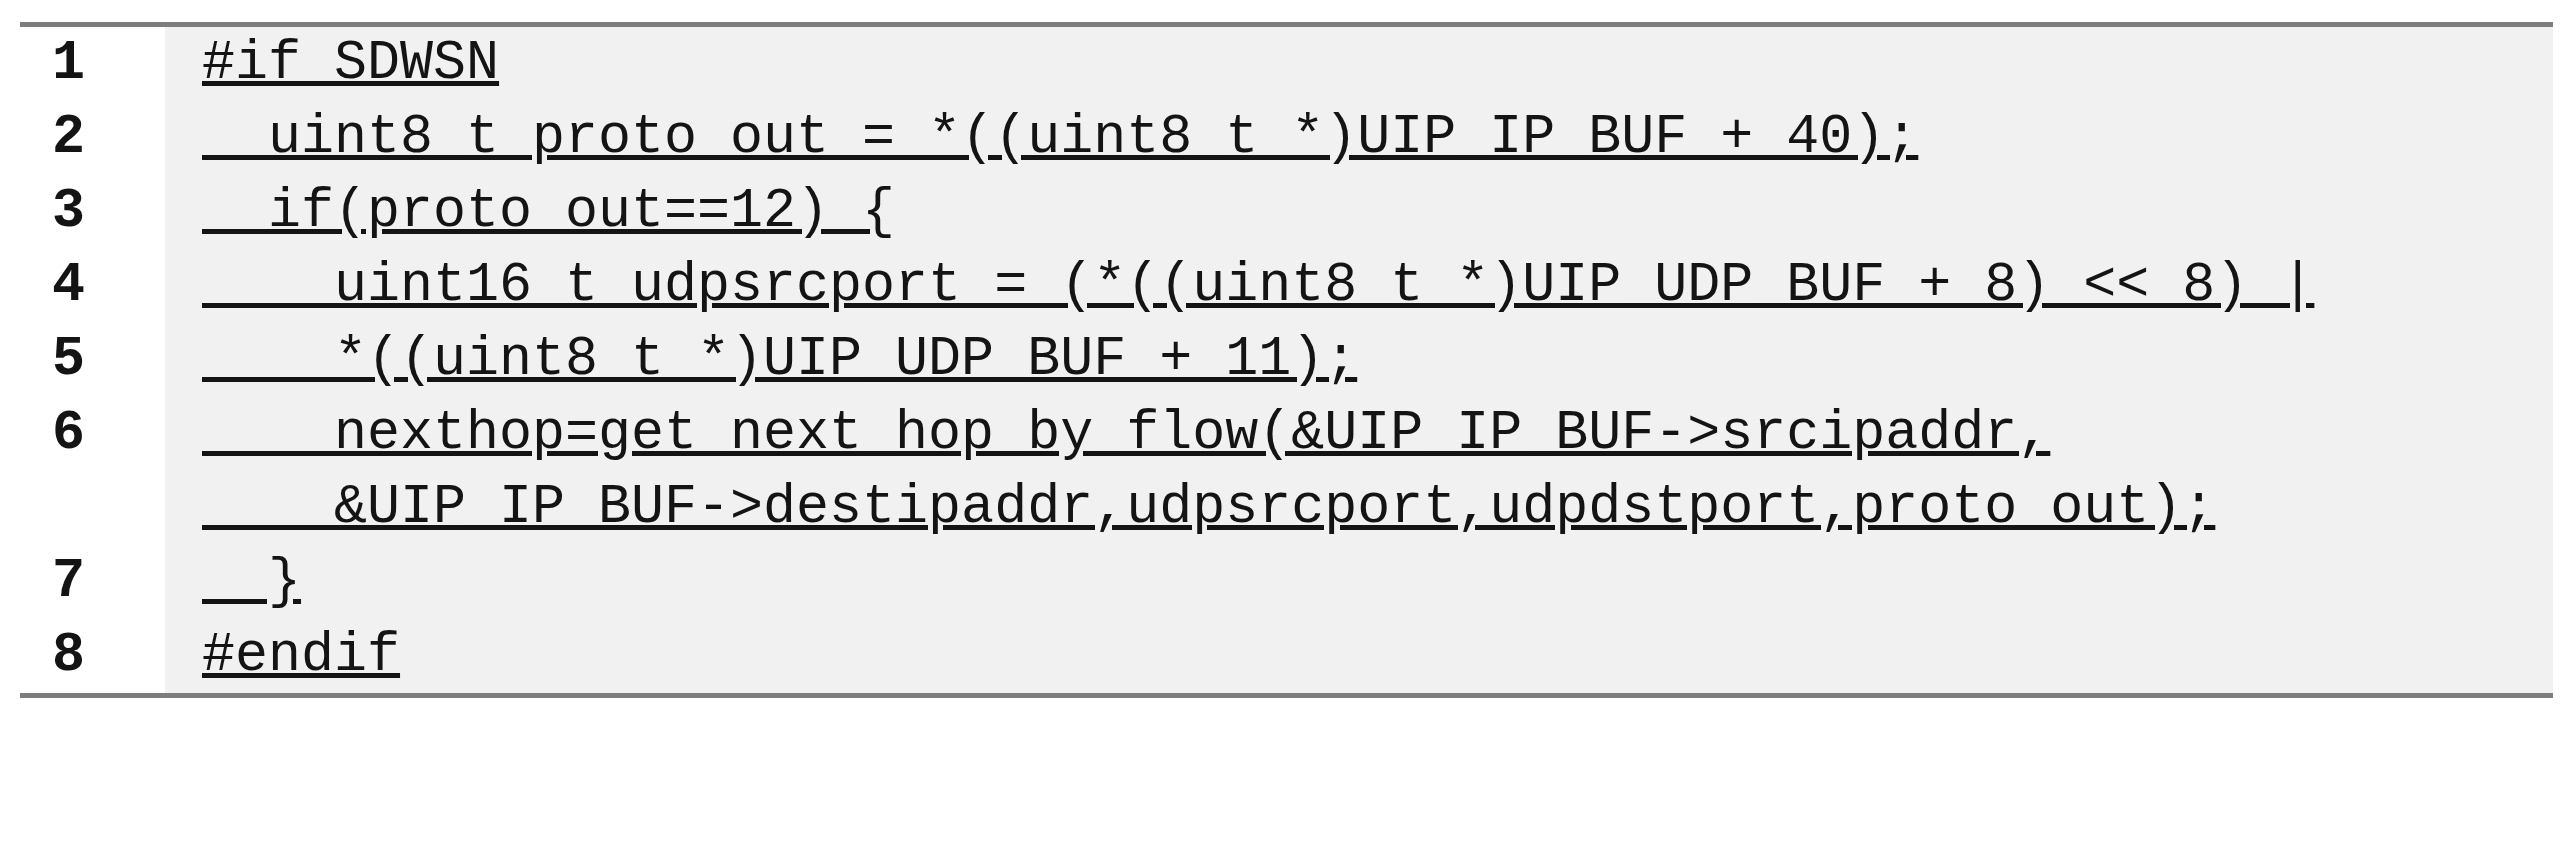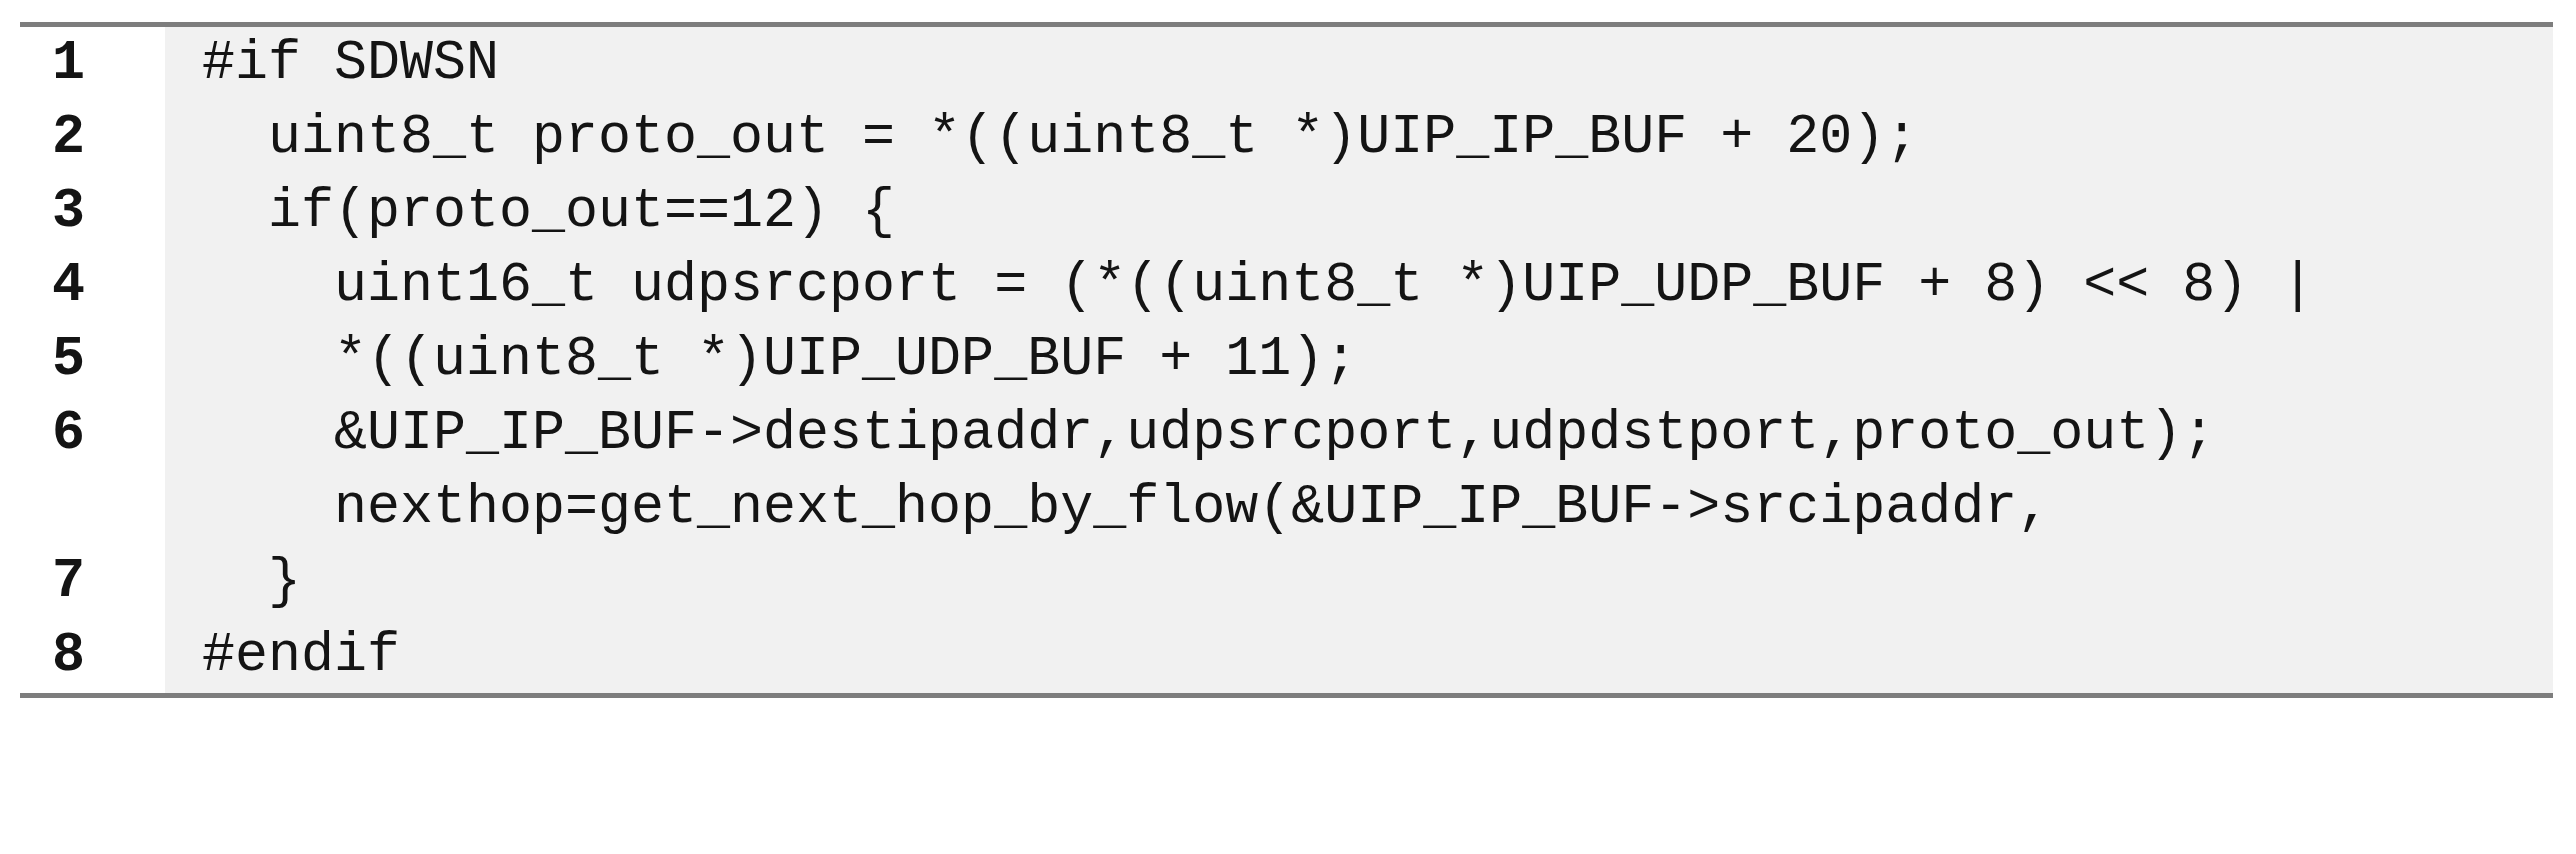--- a/index.html
+++ b/index.html
@@ -39,38 +39,39 @@
   }
   .code-cell {
     flex: 1 1 auto;
     background: #f1f1f1;
     padding-left: 37px;
     box-sizing: border-box;
     min-width: 0;
   }
   .code-row {
     white-space: pre;
+    text-decoration: underline;
   }
 </style>
 </head>
 <body>
 
 <div class="code-box">
 
   <div class="line">
     <div class="gutter-cell">1</div>
     <div class="code-cell">
       <div class="code-row">#if SDWSN</div>
     </div>
   </div>
 
   <div class="line">
     <div class="gutter-cell">2</div>
     <div class="code-cell">
-      <div class="code-row">  uint8_t proto_out = *((uint8_t *)UIP_IP_BUF + 20);</div>
+      <div class="code-row">  uint8_t proto_out = *((uint8_t *)UIP_IP_BUF + 40);</div>
     </div>
   </div>
 
   <div class="line">
     <div class="gutter-cell">3</div>
     <div class="code-cell">
       <div class="code-row">  if(proto_out==12) {</div>
     </div>
   </div>
 
@@ -84,22 +85,22 @@
   <div class="line">
     <div class="gutter-cell">5</div>
     <div class="code-cell">
       <div class="code-row">    *((uint8_t *)UIP_UDP_BUF + 11);</div>
     </div>
   </div>
 
   <div class="line">
     <div class="gutter-cell">6</div>
     <div class="code-cell">
+      <div class="code-row">    nexthop=get_next_hop_by_flow(&amp;UIP_IP_BUF-&gt;srcipaddr,</div>
       <div class="code-row">    &amp;UIP_IP_BUF-&gt;destipaddr,udpsrcport,udpdstport,proto_out);</div>
-      <div class="code-row">    nexthop=get_next_hop_by_flow(&amp;UIP_IP_BUF-&gt;srcipaddr,</div>
     </div>
   </div>
 
   <div class="line">
     <div class="gutter-cell">7</div>
     <div class="code-cell">
       <div class="code-row">  }</div>
     </div>
   </div>
 

